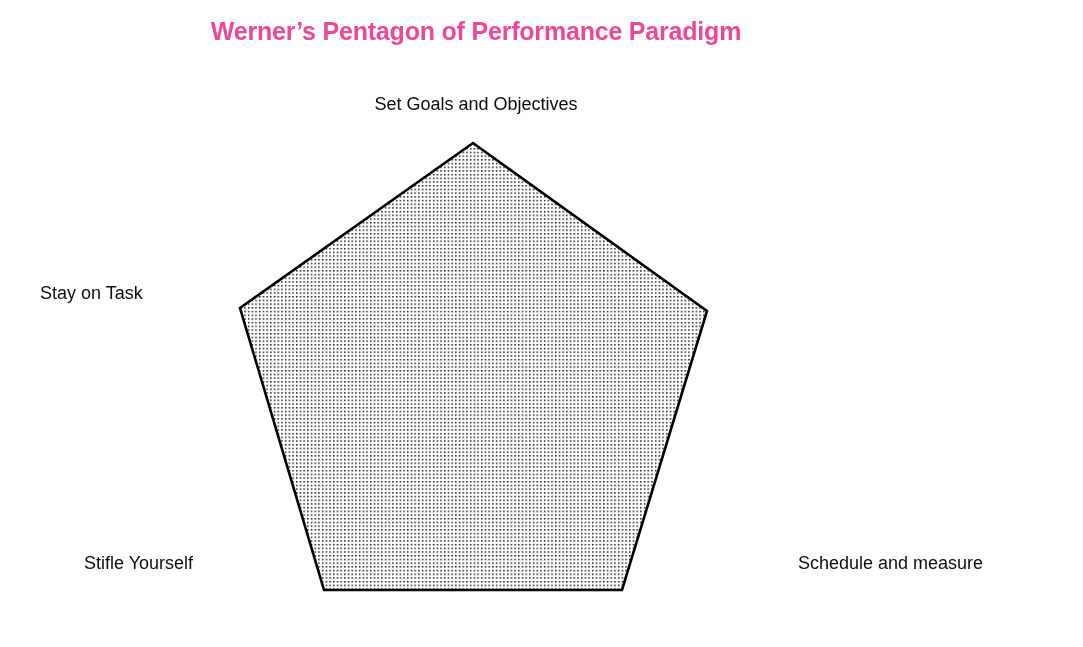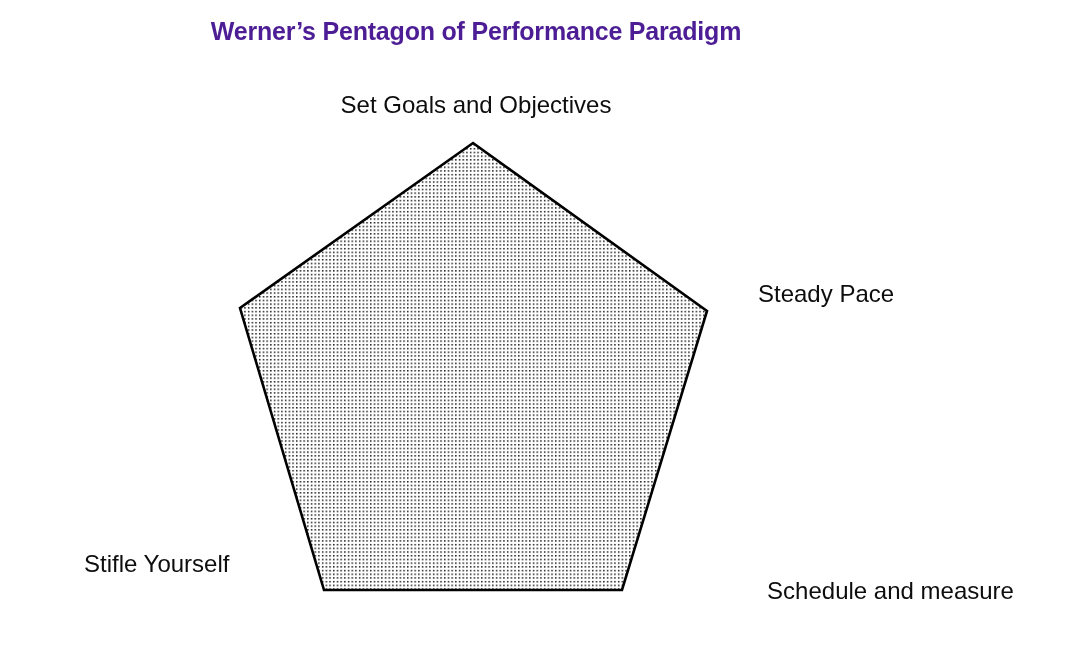--- a/index.html
+++ b/index.html
@@ -22,33 +22,33 @@
   }
   .diagram-title {
     position: absolute;
     left: 0;
     top: 17px;
     width: 952px;
     text-align: center;
     font-size: 25px;
     font-weight: bold;
     letter-spacing: -0.2px;
-    color: #4c1d95;
+    color: #ec4899;
     white-space: nowrap;
   }
   .pentagon-svg {
     position: absolute;
     left: 0;
     top: 0;
     width: 1083px;
     height: 647px;
   }
   .node-label {
     position: absolute;
-    font-size: 24px;
+    font-size: 18px;
     font-weight: normal;
     color: #0d0d0d;
     white-space: nowrap;
     line-height: 41px;
   }
   .label-top {
     left: 0;
     top: 84px;
     width: 952px;
     text-align: center;
@@ -73,21 +73,20 @@
     left: 748px;
     top: 543px;
     text-align: left;
     white-space: normal;
     width: 300px;
   }
   .label-bottom-right .line-1 {
     display: block;
     text-align: center;
     width: 285px;
-    margin-top: 27px;
   }
   .label-bottom-right .line-2 {
     display: block;
     text-align: left;
     width: 285px;
     padding-left: 2px;
   }
 </style>
 </head>
 <body>
@@ -101,22 +100,22 @@
       <pattern id="dotScreen" patternUnits="userSpaceOnUse" width="3.7" height="3.7">
         <rect width="3.7" height="3.7" fill="#ffffff"></rect>
         <rect x="0" y="0" width="1.5" height="1.5" fill="#1a1a1a"></rect>
       </pattern>
     </defs>
     <polygon points="473,143 707,311 622,590 324,590 240,308" fill="url(#dotScreen)" stroke="#000000" stroke-width="2.6" stroke-linejoin="miter"></polygon>
   </svg>
 
   <div class="node-label label-top">Set Goals and Objectives</div>
 
+  <div class="node-label label-left">Stay on Task</div>
 
-  <div class="node-label label-right">Steady Pace</div>
 
   <div class="node-label label-bottom-left">Stifle Yourself</div>
 
   <div class="node-label label-bottom-right">
     <span class="line-1">Schedule and measure</span>
   </div>
 
 </div>
 
 </body></html>

